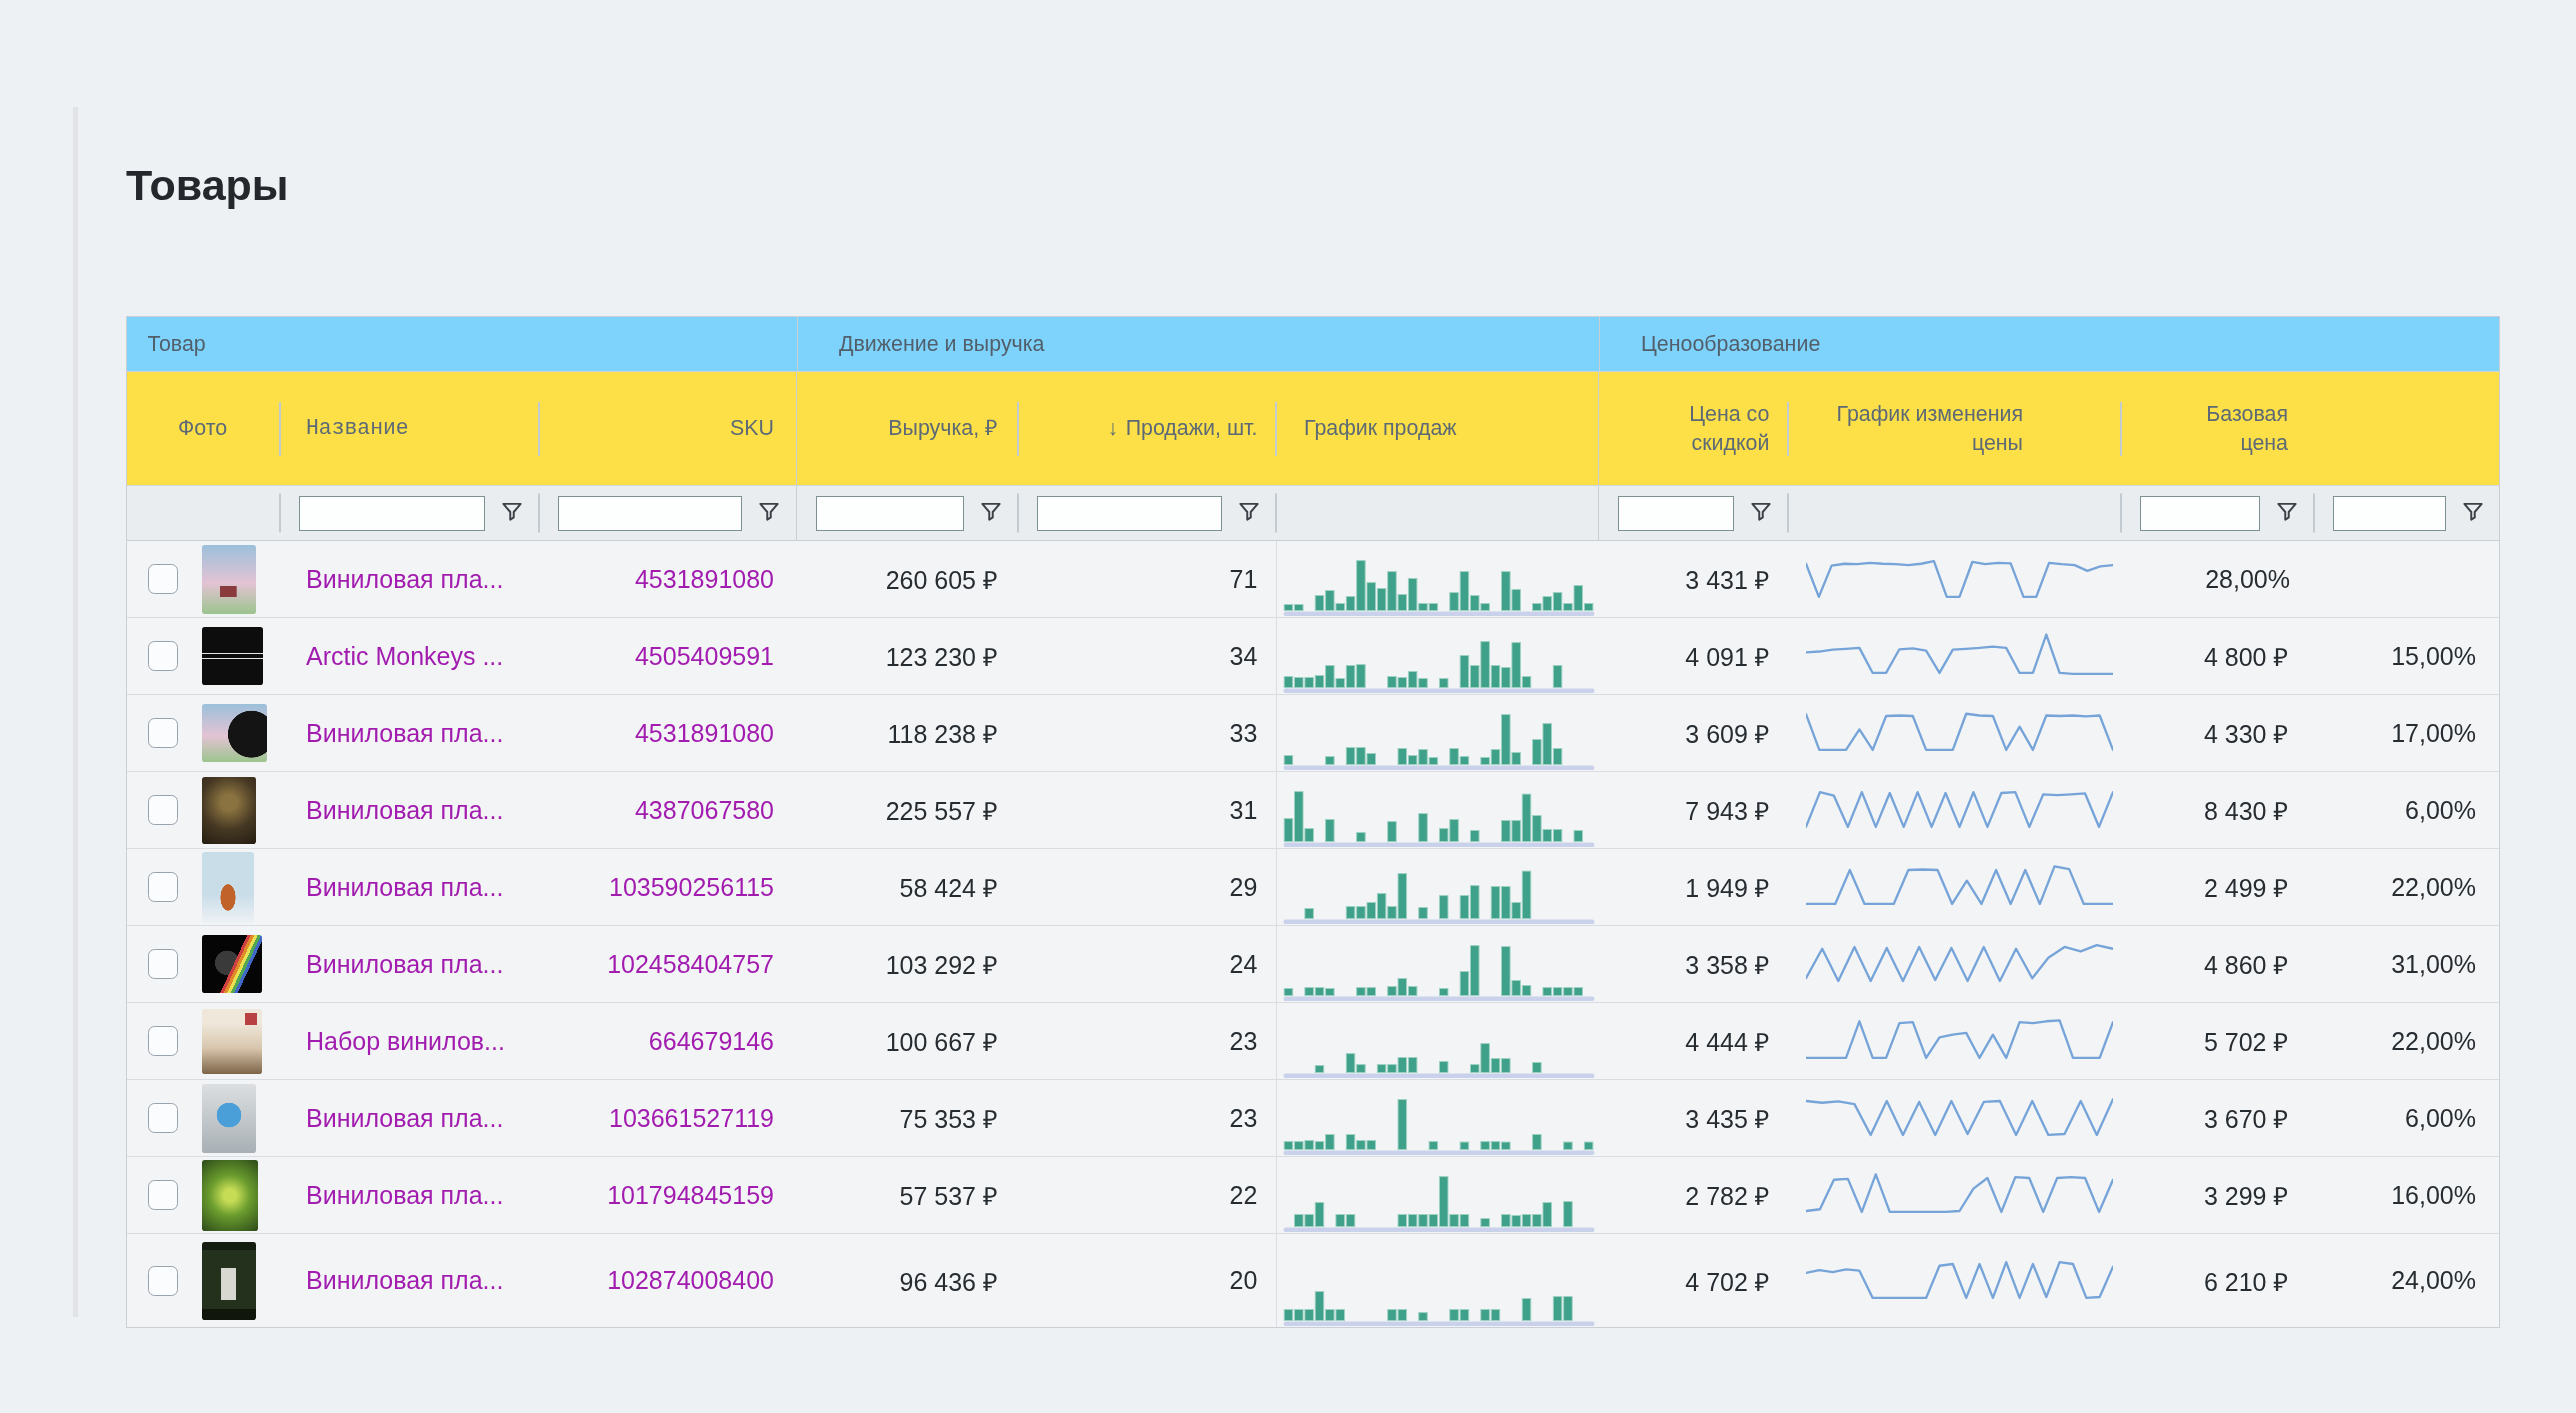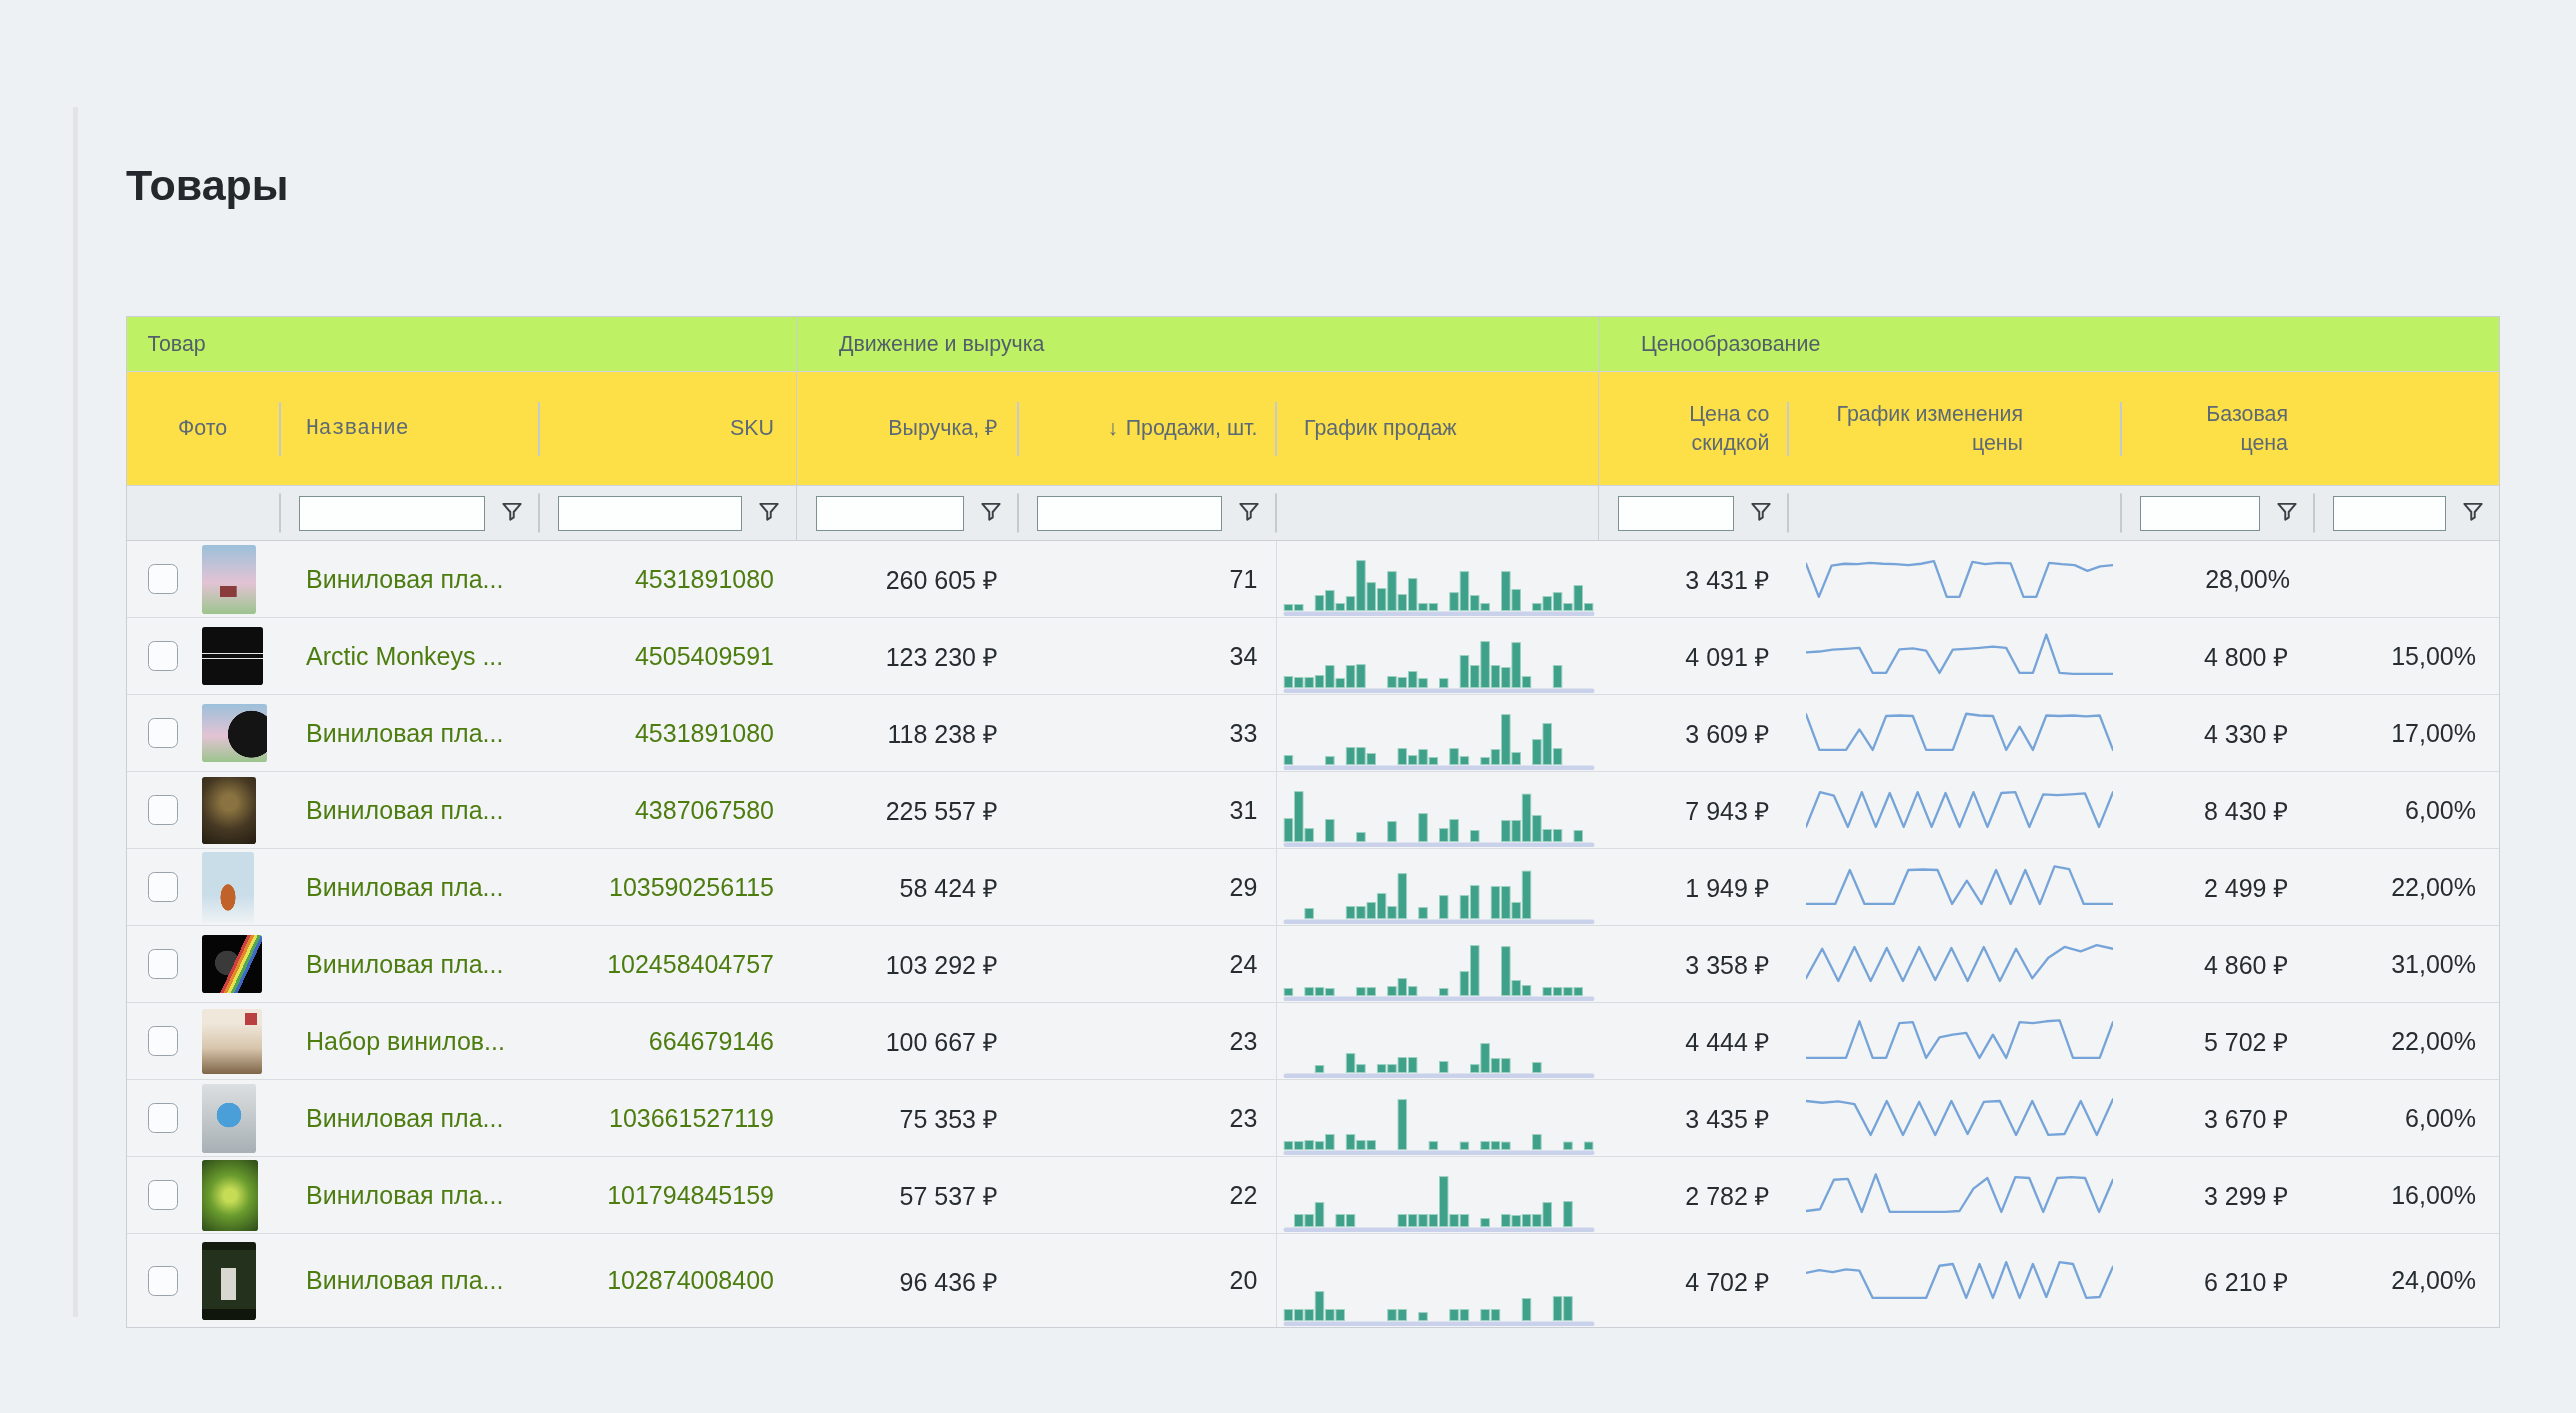--- a/index.html
+++ b/index.html
@@ -5,21 +5,21 @@
   html,body{margin:0;padding:0;background:#eef1f4;}
   #app{position:relative;width:2576px;height:1414px;background:#eef1f4;overflow:hidden;
        font-family:"Liberation Sans",sans-serif;color:#272c31;}
   .left-divider{position:absolute;left:73px;top:107px;width:4.6px;height:1210px;background:#e1e3e6;}
   .page-title{position:absolute;left:126px;top:132px;font-size:43px;font-weight:700;color:#24272b;}
 
   .table{position:absolute;left:126px;top:316px;width:2374px;border:0.9px solid #c9cfd4;box-sizing:border-box;}
   .cols{display:grid;grid-template-columns:153px 259px 257px 222px 258px 322px 190px 333px 193px 186px;}
   .gcols{display:grid;grid-template-columns:670px 802px 901px;}
 
-  .group-row{height:54px;background:#bef264;border-bottom:0.9px solid #cfd5da;}
+  .group-row{height:54px;background:#7dd3fc;border-bottom:0.9px solid #cfd5da;}
   .group-cell{display:flex;align-items:center;padding-left:20.5px;font-size:21.4px;color:#525f6b;box-sizing:border-box;}
   .group-cell.bl{border-left:0.9px solid #c9cfd4;padding-left:41px;}
 
   .sub-row{height:113px;background:#fde047;border-bottom:0.9px solid #cfd5da;}
   .sub-cell{position:relative;display:flex;align-items:center;font-size:21.4px;color:#5d6a75;box-sizing:border-box;line-height:1.35;}
   .sub-cell .lbl{width:100%;}
   .al{justify-content:flex-start;}
   .ar{justify-content:flex-end;text-align:right;}
   .bl{border-left:0.9px solid #c9cfd4;}
   .tick::before{content:'';position:absolute;left:-0.9px;top:50%;transform:translateY(-50%);
@@ -36,21 +36,21 @@
 
   .tbody .tr{background:#f2f4f6;height:76px;}
   .tbody .tr + .tr{border-top:0.9px solid #d9dce0;}
   .tbody .tr:last-child{height:93px;}
   .td{position:relative;display:flex;align-items:center;box-sizing:border-box;font-size:25px;color:#272c31;}
   .td.num{justify-content:flex-end;}
   .c-photo{padding-left:20.5px;}
   .checkbox{width:28px;height:28px;border:1.9px solid #98a2aa;border-radius:6.5px;background:#fbfcfd;
             flex:0 0 auto;cursor:pointer;}
   .photo{flex:0 0 auto;margin-left:24px;width:60px;height:60px;border-radius:2.8px;background:#ccc;}
-  a.cell-link{color:#4d7c0f;text-decoration:none;cursor:pointer;white-space:nowrap;}
+  a.cell-link{color:#a21caf;text-decoration:none;cursor:pointer;white-space:nowrap;}
   .c-name{padding-left:26px;}
   .c-sku{justify-content:flex-end;padding-right:22px;}
   .c-rev{padding-right:20.5px;}
   .c-sales{padding-right:18.6px;}
   .c-saleschart{border-left:0.9px solid #d9dce0;padding-left:5.6px;align-items:flex-end;}
   .c-dprice{padding-right:18.6px;}
   .c-pricechart{padding-left:17.7px;}
   .c-bprice{padding-right:26px;}
   .c-disc{padding-right:24px;}
 

